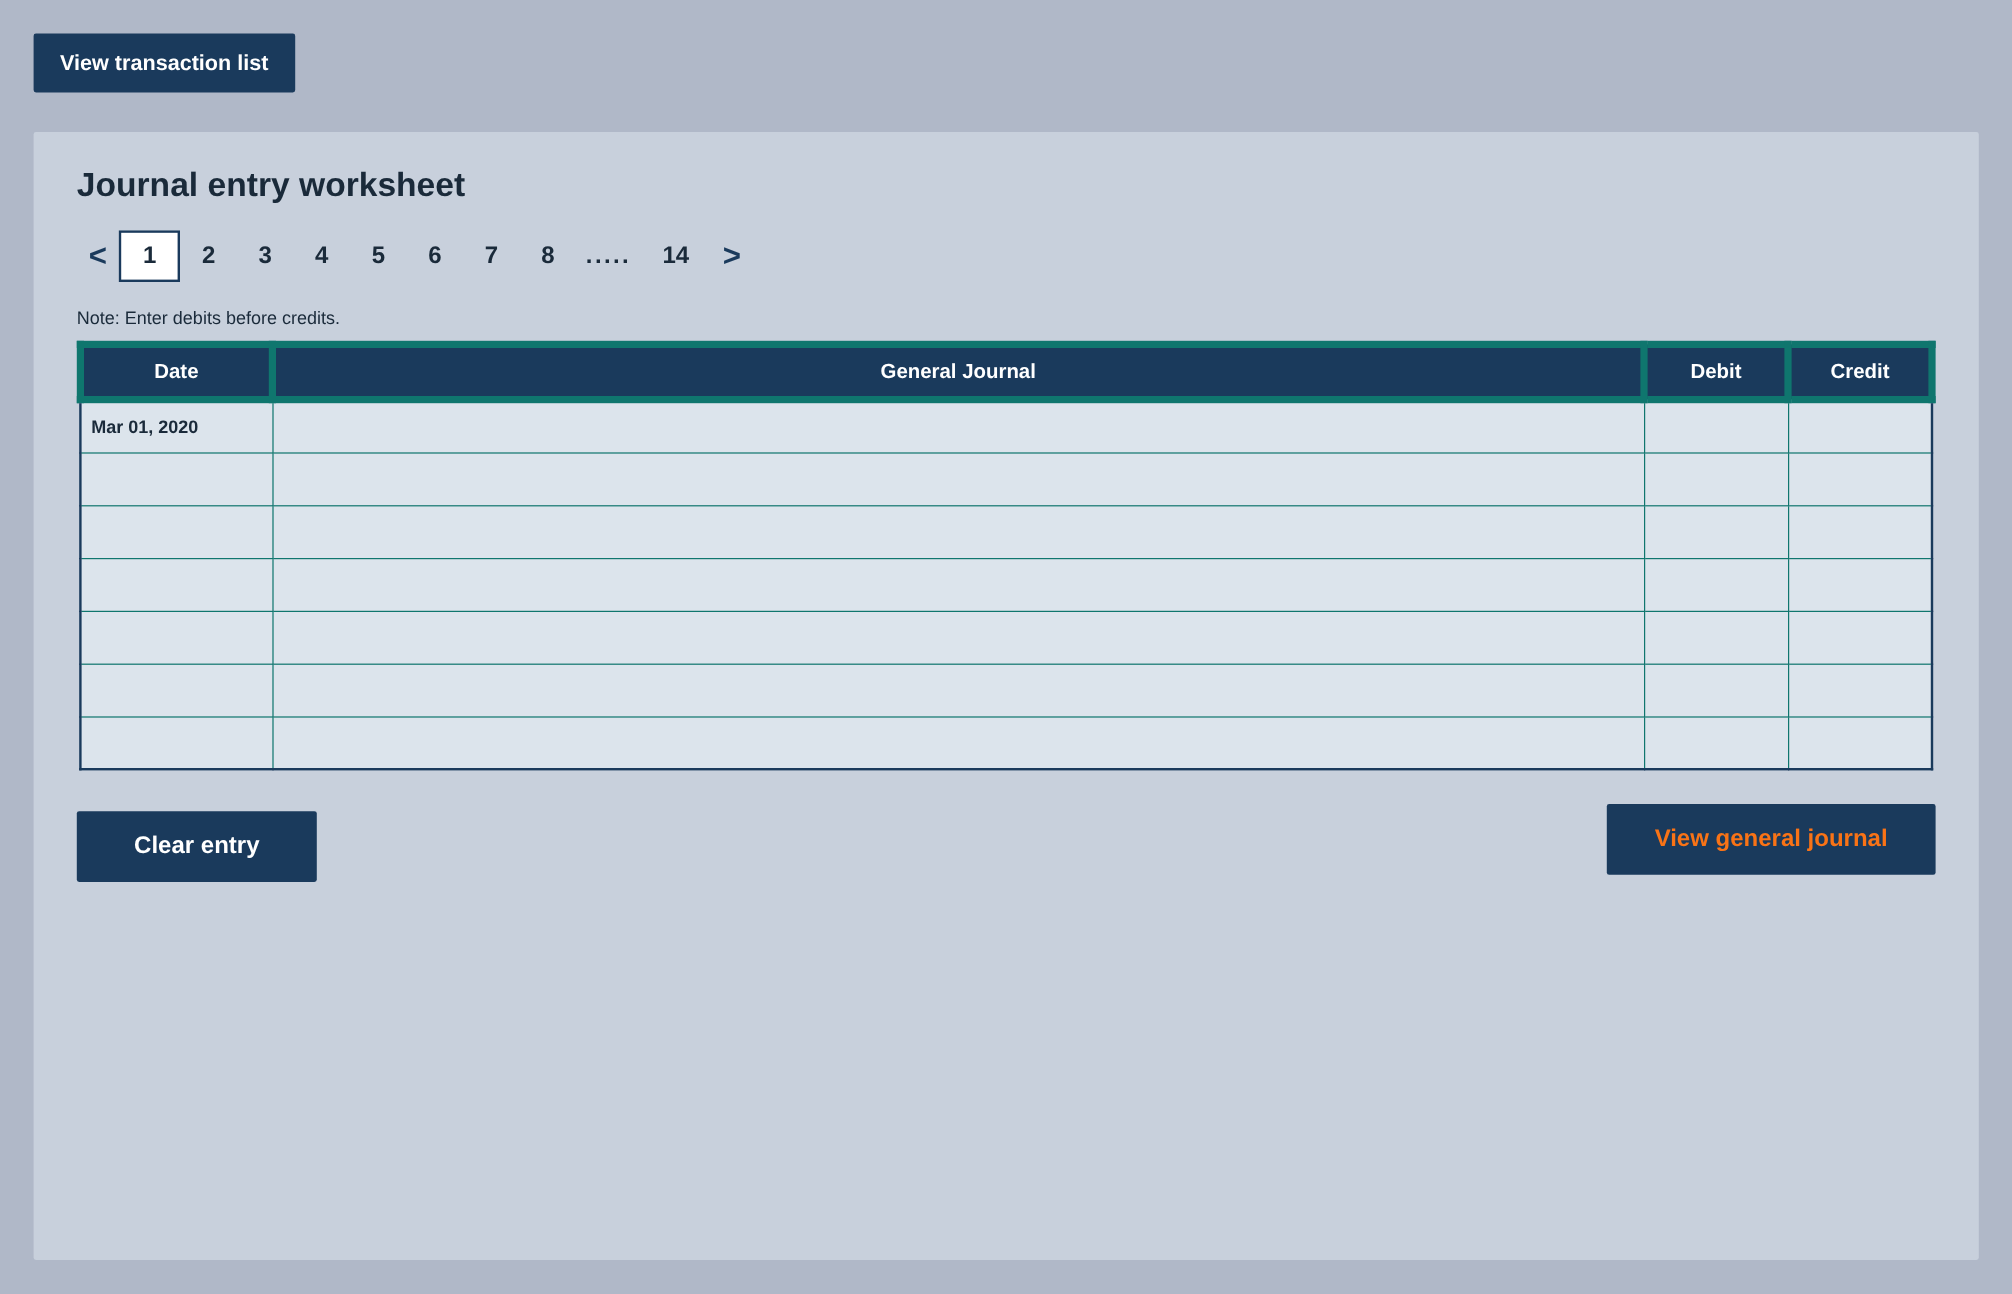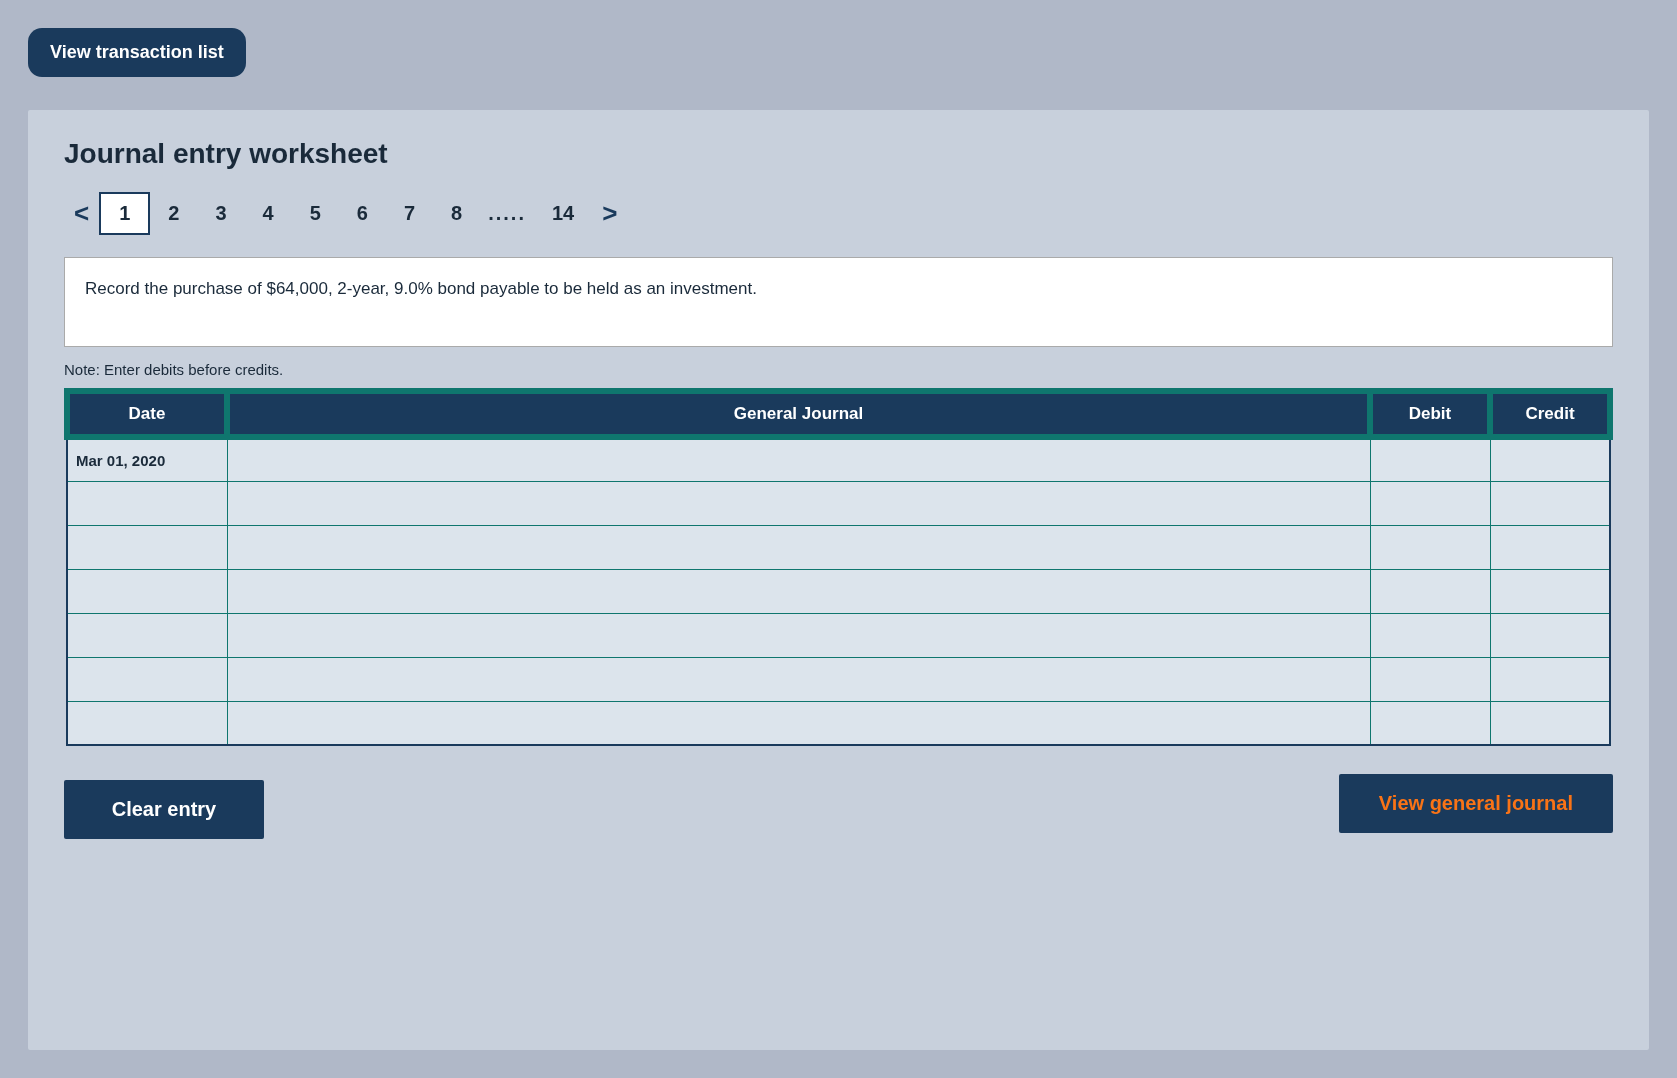--- a/index.html
+++ b/index.html
@@ -16,21 +16,21 @@
       position: absolute;
       top: 28px;
       left: 28px;
       background-color: #1a3a5c;
       color: #fff;
       padding: 14px 22px;
       font-size: 18px;
       font-weight: bold;
       border: none;
       cursor: pointer;
-      border-radius: 14px;
+      border-radius: 2px;
       text-align: right;
     }
 
     .main-panel {
       position: absolute;
       top: 110px;
       left: 28px;
       right: 28px;
       bottom: 28px;
       background-color: #c8d0dc;
@@ -223,23 +223,20 @@
     <button class="tab-item">5</button>
     <button class="tab-item">6</button>
     <button class="tab-item">7</button>
     <button class="tab-item">8</button>
     <span class="tab-dots">.....</span>
     <button class="tab-item">14</button>
 
     <button class="nav-arrow">&gt;</button>
   </div>
 
-  <div class="description-box">
-    <span>Record the purchase of $64,000, 2-year, 9.0% bond payable to be held as an investment.</span>
-  </div>
 
   <div class="note-text">Note: Enter debits before credits.</div>
 
   <table class="journal-table">
     <thead>
       <tr>
         <th class="date-col">Date</th>
         <th class="gj-col">General Journal</th>
         <th class="num-col">Debit</th>
         <th class="num-col">Credit</th>

